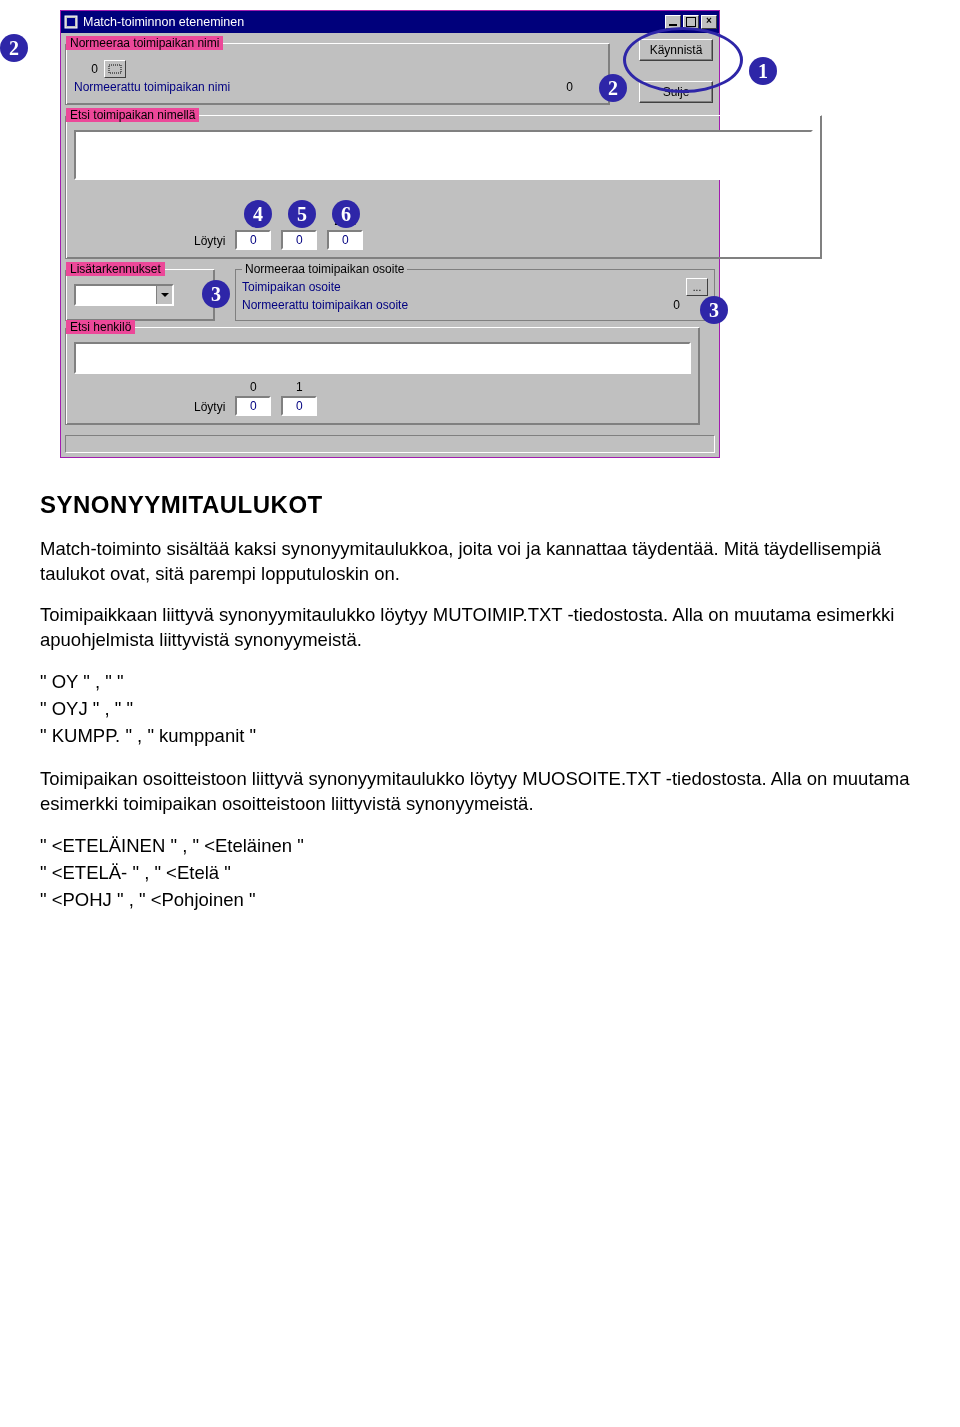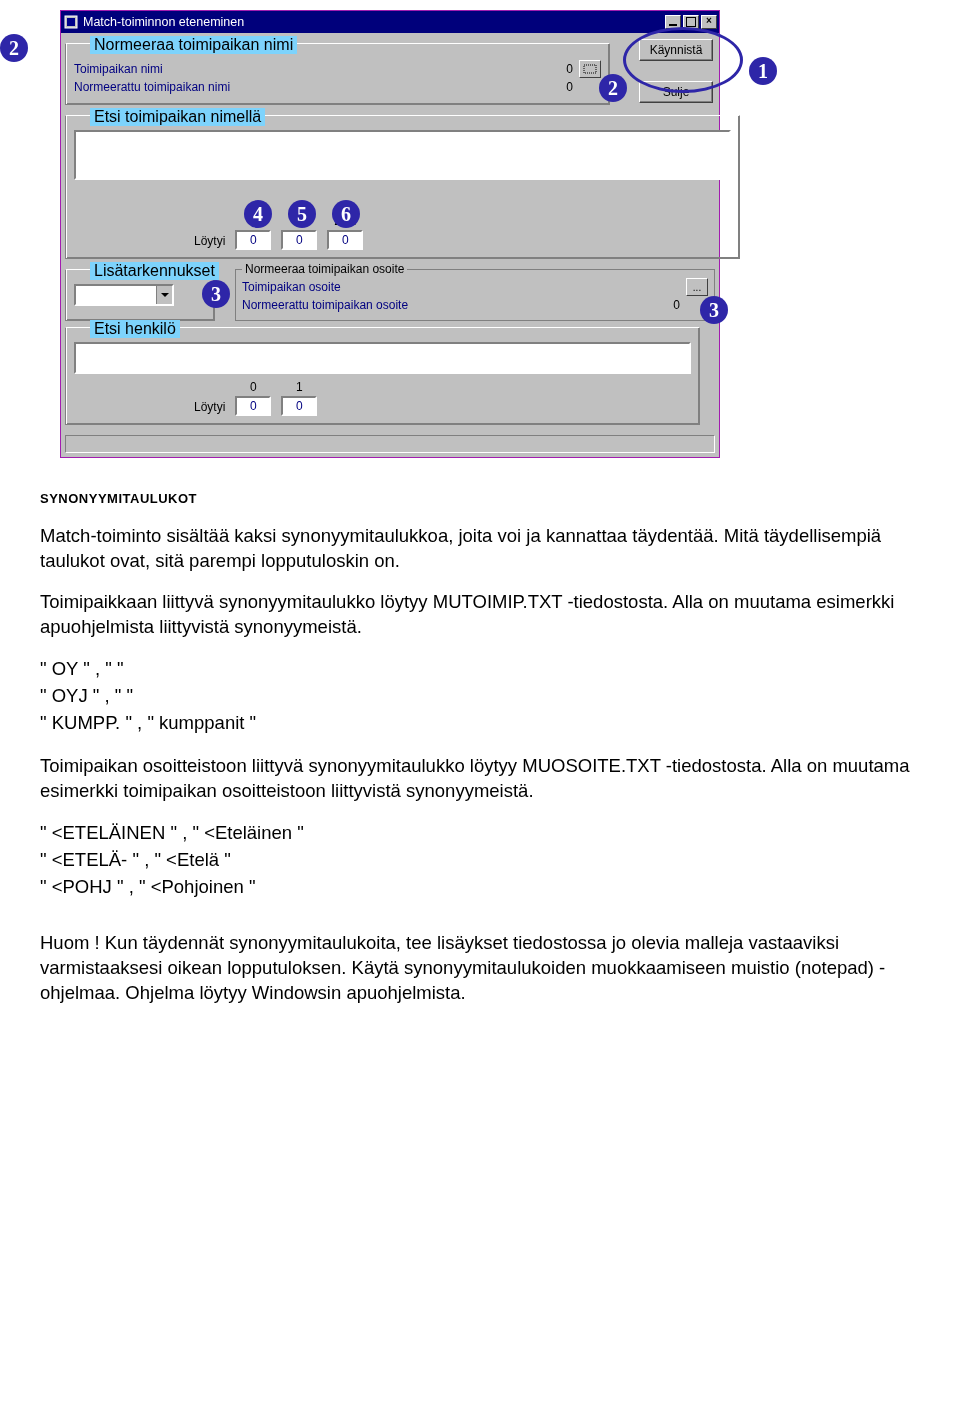--- a/index.html
+++ b/index.html
@@ -55,24 +55,24 @@
   .groupbox {
     border: 1px solid #808080;
     border-top: 1px solid #fff;
     box-shadow: inset 1px 0 #fff, inset -1px -1px #808080;
     position: relative;
     margin: 6px 0 10px;
     padding: 14px 8px 8px;
   }
   .groupbox .legend {
     position: absolute;
-    top: -8px; left: 24px;
-    background: #7dd3fc;
+    top: -8px; left: 0;
+    background: #ec4899;
     padding: 0 4px;
-    font-size: 16px;
+    font-size: 12px;
   }
 
   .row { display:flex; align-items:center; font-size:12px; margin:2px 0; }
   .lbl { flex:1; }
   .val { width: 24px; text-align:right; margin-right: 6px; }
   .blue { color: #000080; }
 
   .sunken-big {
     background:#fff;
     border: 2px solid;
@@ -145,21 +145,21 @@
     z-index:10;
   }
   .ring {
     position:absolute;
     border:3px solid #2e26a8;
     border-radius:50%;
     z-index:9;
   }
 
   
-  h2.doc-h { font-size:13px; letter-spacing:0.5px; margin:30px 0 18px; }
+  h2.doc-h { font-size:24px; letter-spacing:0.5px; margin:30px 0 18px; }
   p { margin:0 0 16px; line-height:1.35; }
   .mono-block { margin:14px 0 18px; line-height:1.45; }
   .page-num { text-align:right; font-size:18px; margin-top:30px; }
 </style>
 </head>
 <body>
 
 <div class="page">
 
   <span class="callout" style="left:0px; top:34px;">2</span>
@@ -187,37 +187,36 @@
       <span class="callout" style="right:-58px; top:24px;">1</span>
 
       <div class="btns-right">
         <div class="btn3d">Käynnistä</div>
         <div class="btn3d">Sulje</div>
       </div>
 
       <div class="groupbox" style="width:545px;">
         <span class="legend">Normeeraa toimipaikan nimi</span>
         <div class="row">
-          <span class="lbl blue">Toimipaikan nimi</span>
           <span class="val">0</span>
           <span class="btn-tiny">
               <svg width="14" height="10">
                 <rect x="1" y="1" width="12" height="8" fill="none" stroke="#000" stroke-dasharray="1 1"></rect>
               </svg>
             </span>
         </div>
         <div class="row">
           <span class="lbl blue">Normeerattu toimipaikan nimi</span>
           <span class="val">0</span>
           <span style="width:22px;"></span>
         </div>
         <span class="callout" style="right:-18px; top:30px;">2</span>
       </div>
 
-      <div class="groupbox" style="width:675px;">
+      <div class="groupbox" style="width:757px;">
         <span class="legend">Etsi toimipaikan nimellä</span>
         <div class="sunken-big"></div>
 
         <span class="callout" style="left:178px; top:84px;">4</span>
         <span class="callout" style="left:222px; top:84px;">5</span>
         <span class="callout" style="left:266px; top:84px;">6</span>
 
         <div class="loytyi-row" style="margin-left:120px; margin-top:34px;">
           <span style="align-self:flex-end; margin-bottom:2px;">Löytyi</span>
           <div class="loytyi-col">
@@ -291,15 +290,14 @@
   </div>
 
   <p>Toimipaikan osoitteistoon liittyvä synonyymitaulukko löytyy MUOSOITE.TXT -tiedostosta. Alla on muutama esimerkki toimipaikan osoitteistoon liittyvistä synonyymeistä.</p>
 
   <div class="mono-block">
     <div>" &lt;ETELÄINEN " , " &lt;Eteläinen "</div>
     <div>" &lt;ETELÄ- " , " &lt;Etelä "</div>
     <div>" &lt;POHJ " , " &lt;Pohjoinen "</div>
   </div>
 
-  <p style="margin-top:30px;">Huom ! Kun täydennät synonyymitaulukoita, tee lisäykset tiedostossa jo olevia malleja vastaaviksi varmistaaksesi oikean lopputuloksen. Käytä synonyymitaulukoiden muokkaamiseen muistio (notepad) -ohjelmaa. Ohjelma löytyy Windowsin apuohjelmista.</p>
 
 </div>
 
 </body></html>

